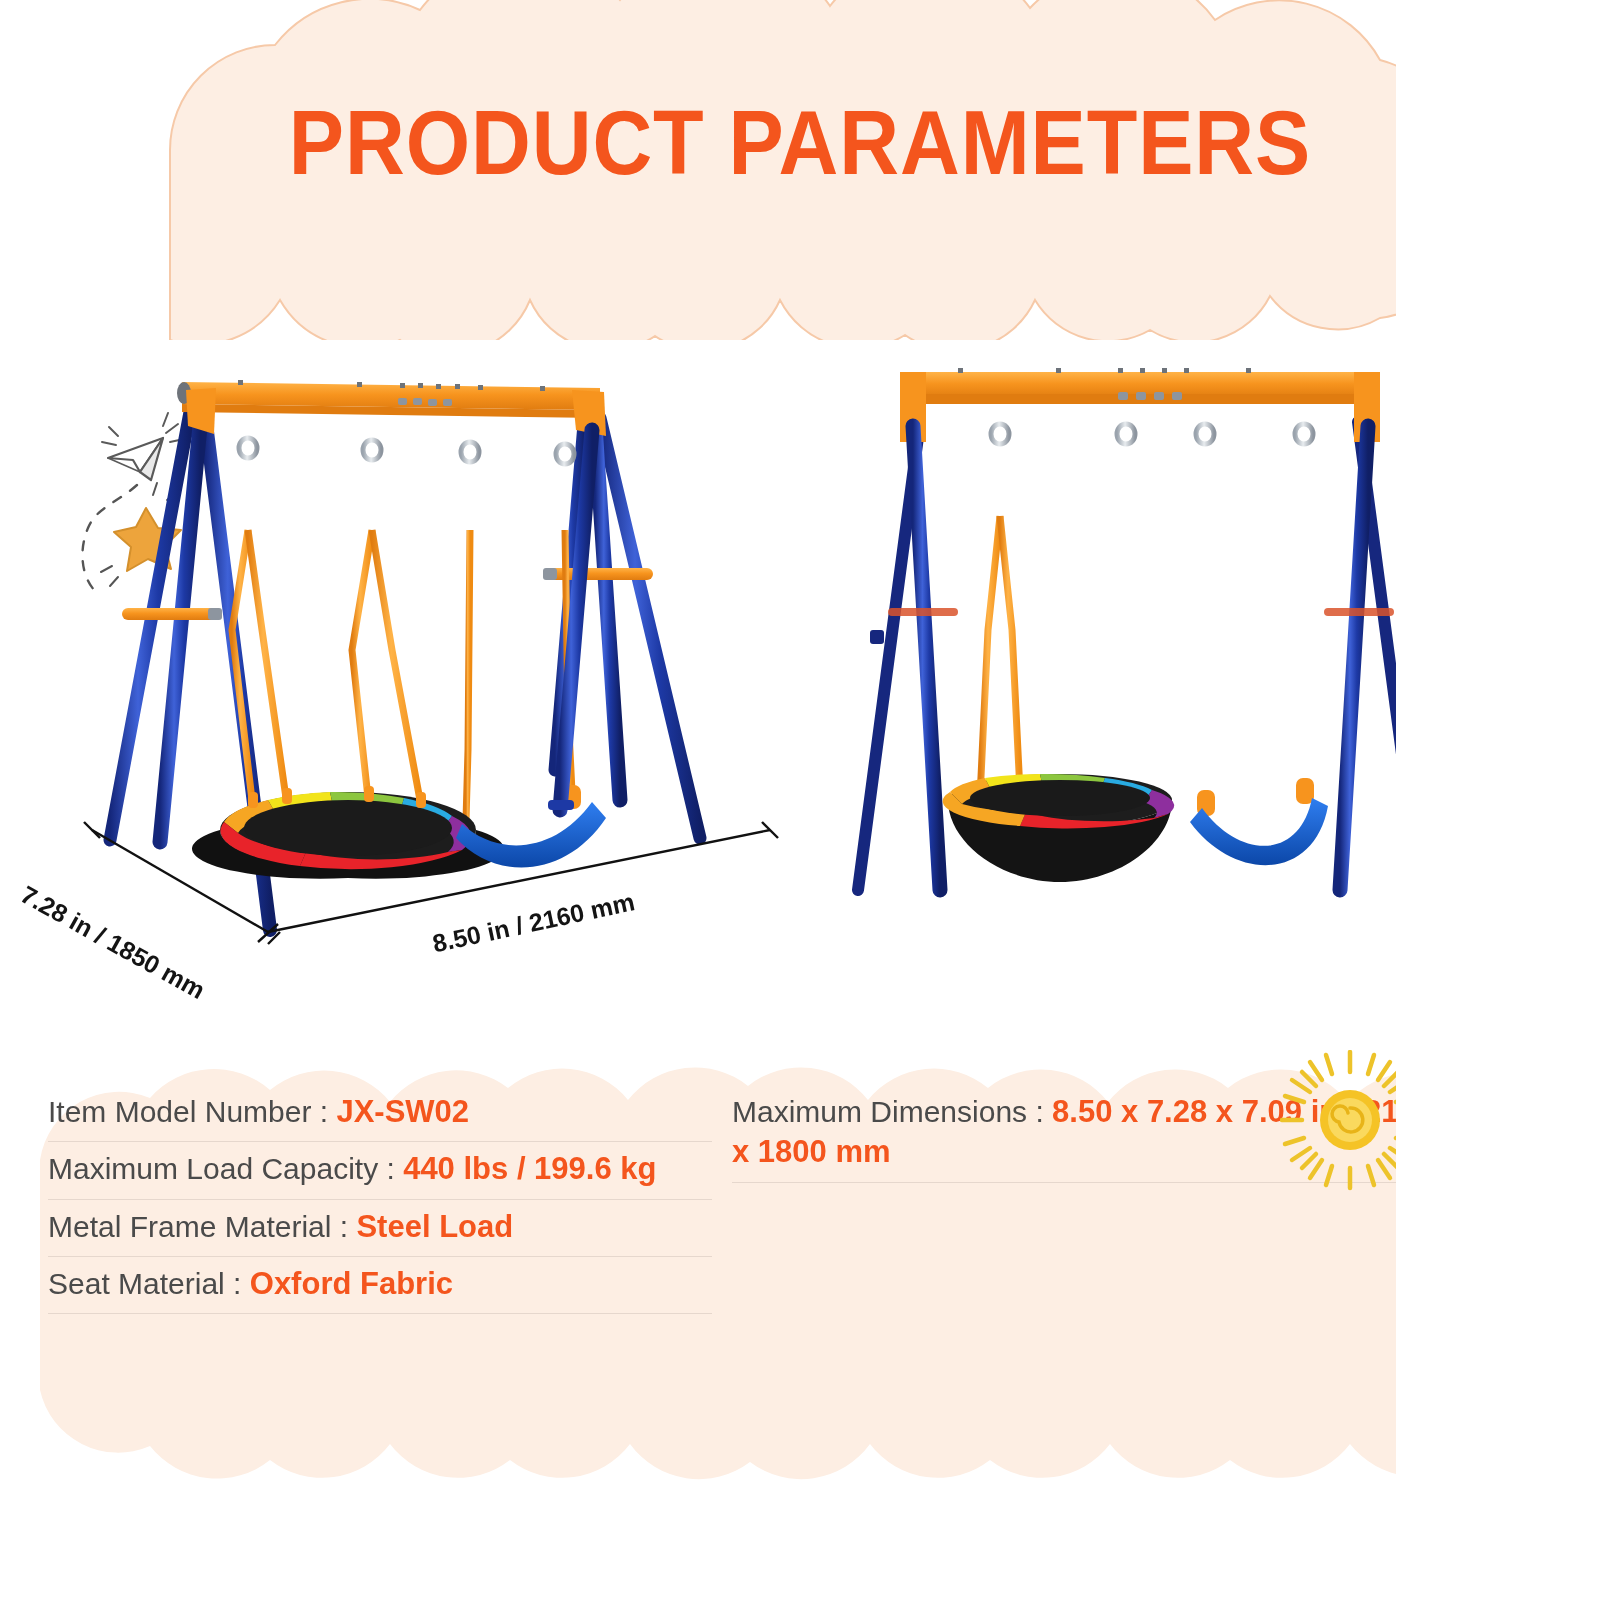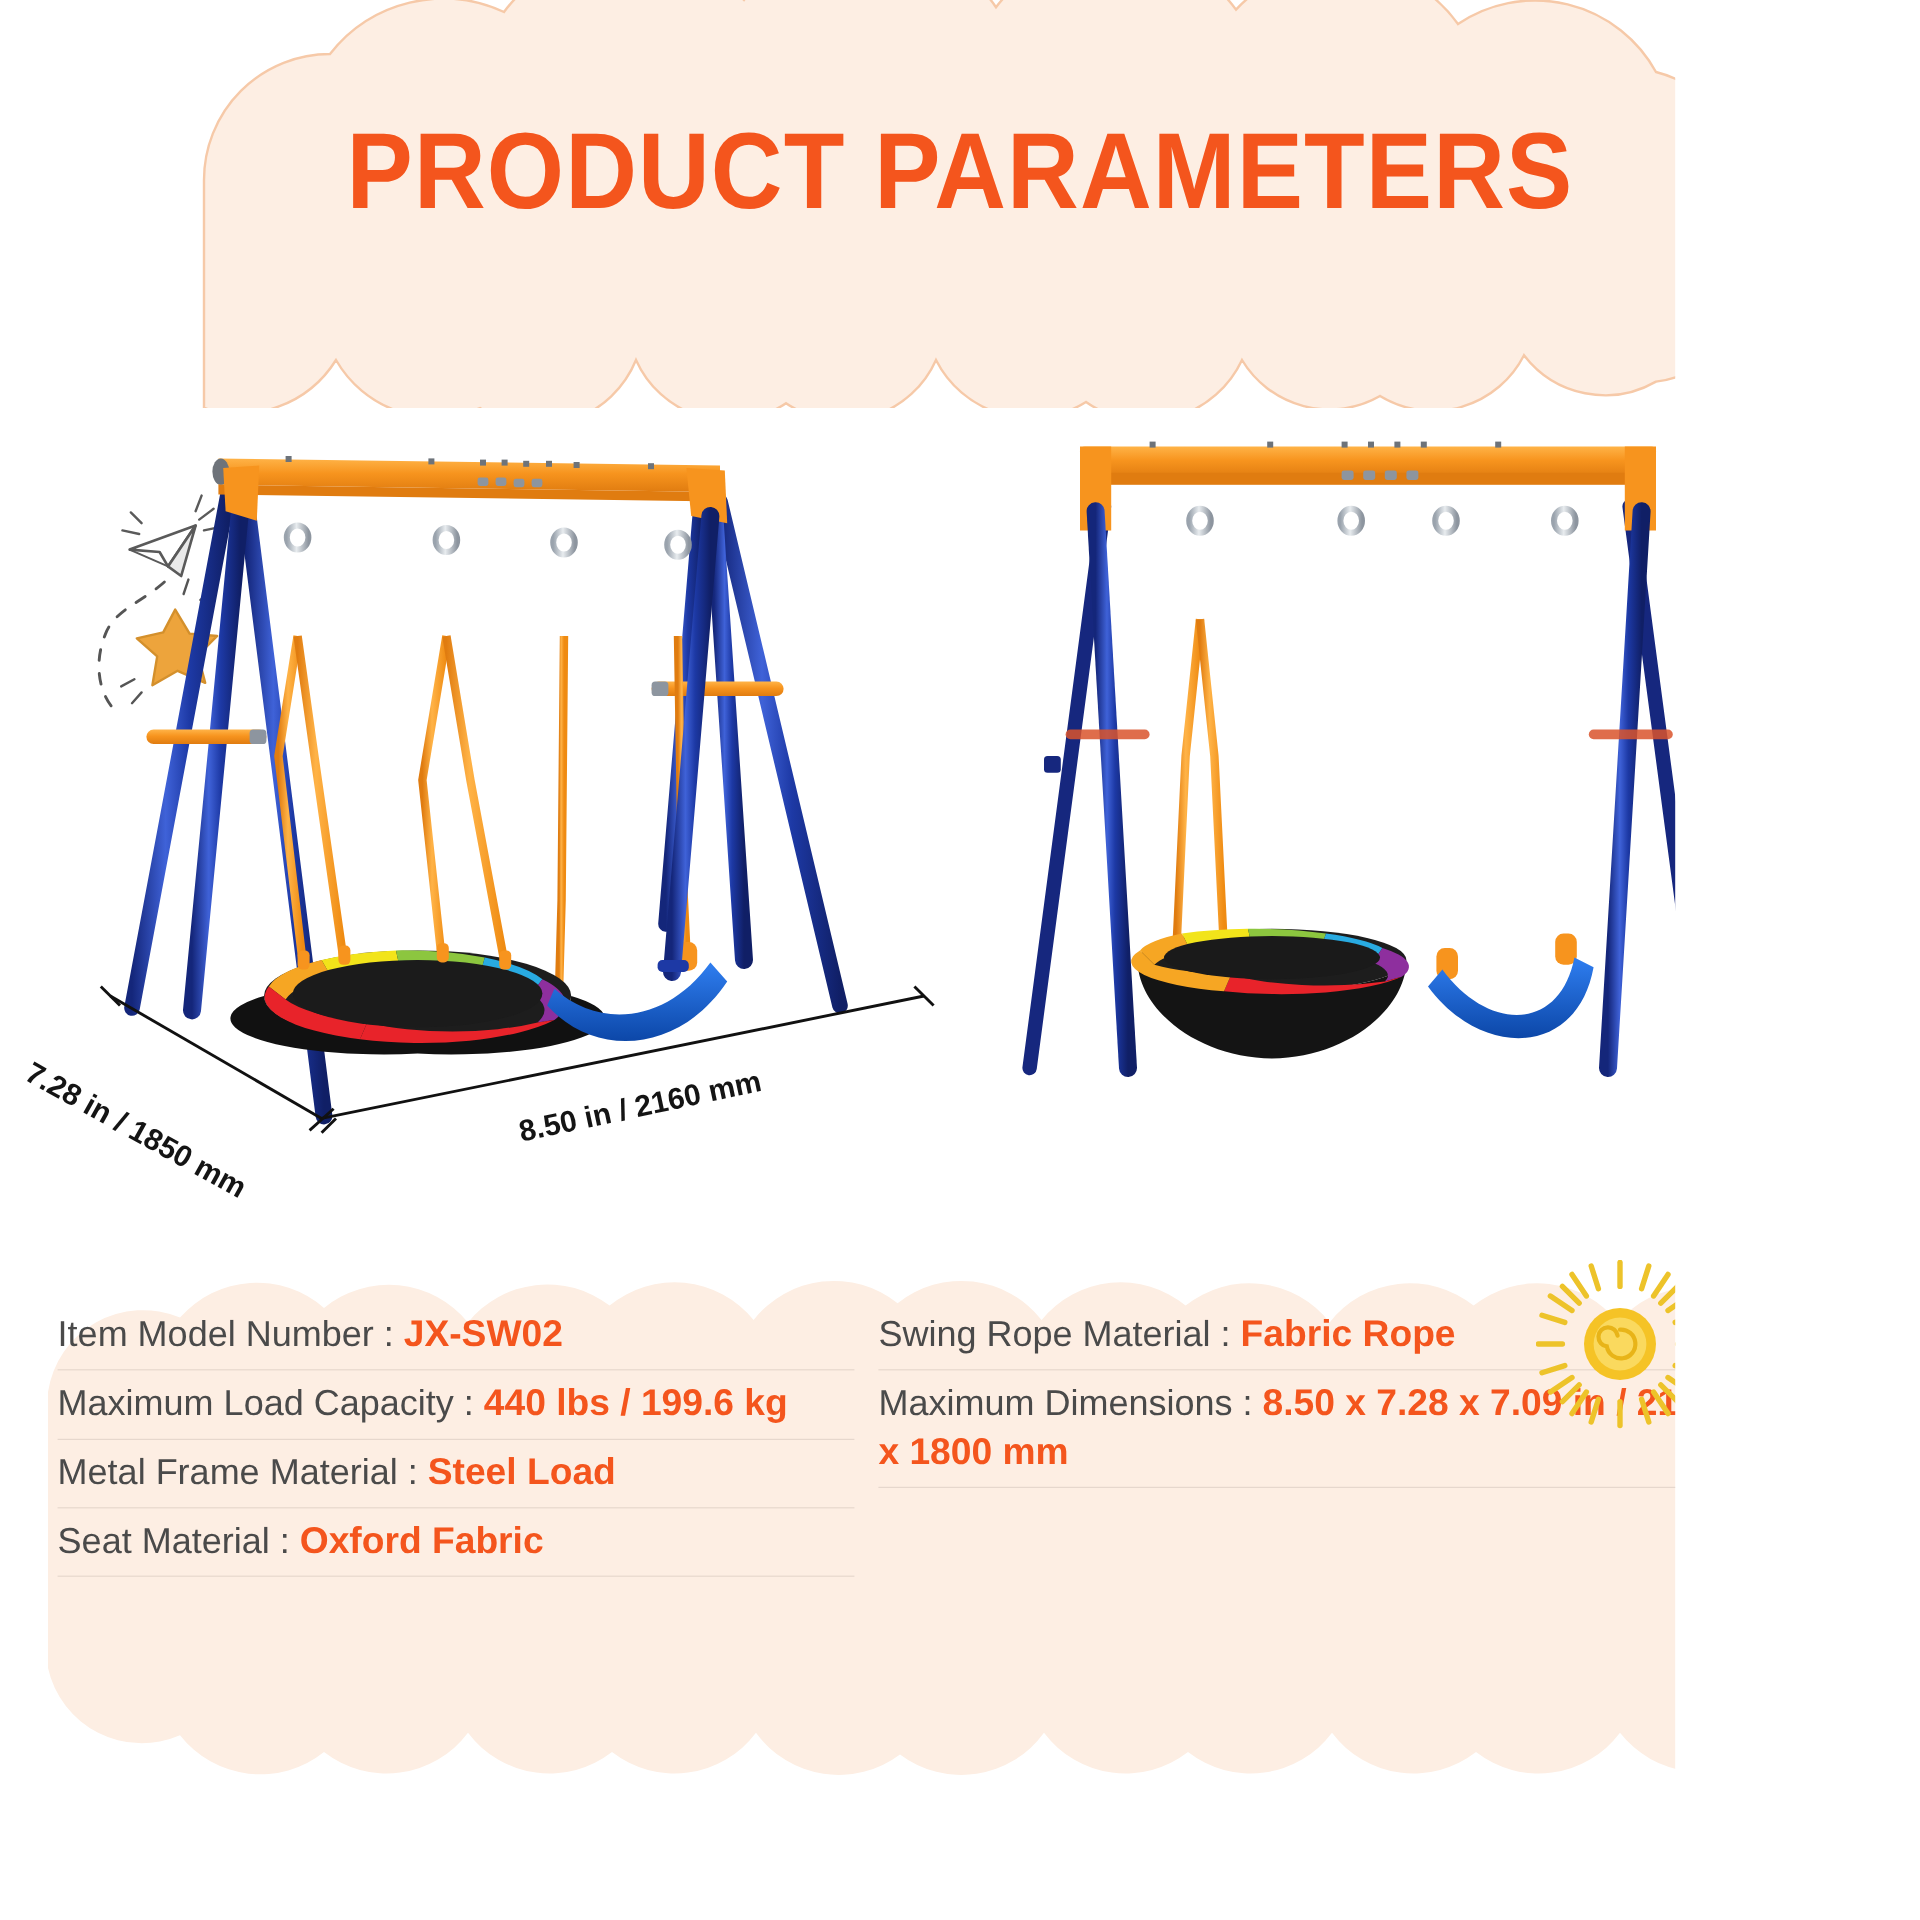--- a/index.html
+++ b/index.html
@@ -480,21 +480,18 @@
       <div class="spec-row">
         <span class="spec-label">Metal Frame Material : </span><span class="spec-value">Steel Load</span>
       </div>
       <div class="spec-row">
         <span class="spec-label">Seat Material : </span><span class="spec-value">Oxford Fabric</span>
       </div>
     </div>
 
     <div class="spec-col right">
       <div class="spec-row">
-        <span class="spec-label">Swing Rope Material : </span><span class="spec-value">Fabric Rope</span>
-      </div>
-      <div class="spec-row">
         <span class="spec-label">Maximum Dimensions : </span><span class="spec-value">8.50 x 7.28 x 7.09 in / 2160 x 1850 x 1800 mm</span>
       </div>
     </div>
   </div>
 
 </div>
 
 </body></html>

